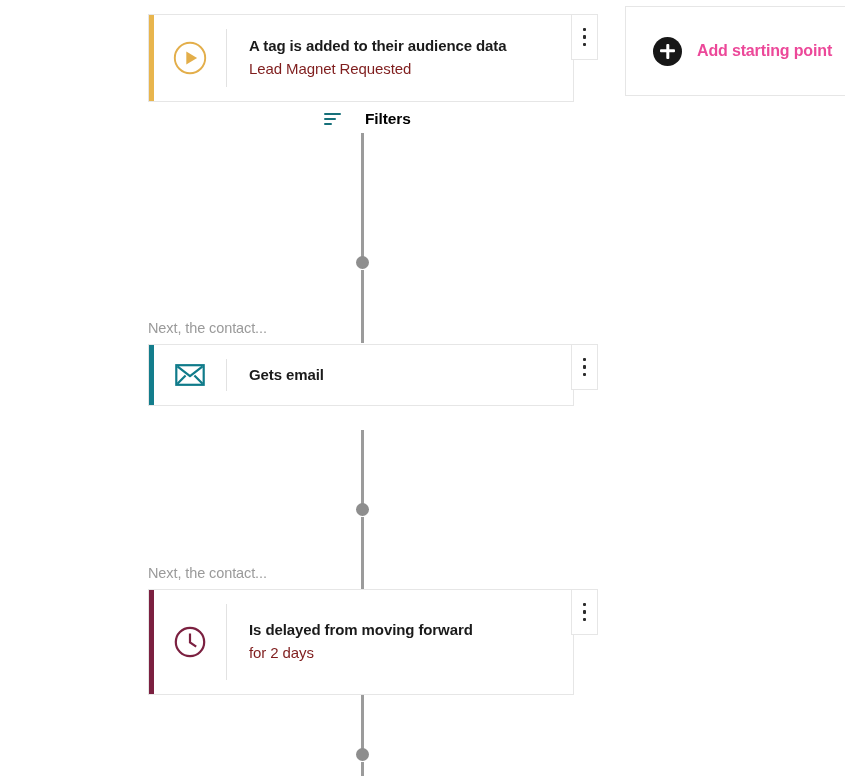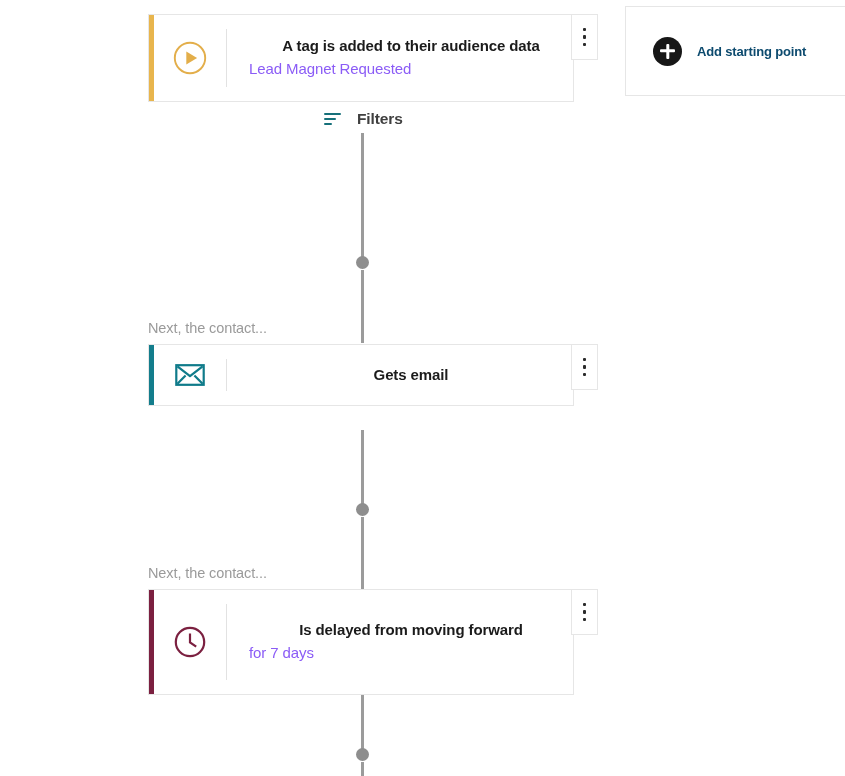--- a/index.html
+++ b/index.html
@@ -70,25 +70,24 @@
     flex-direction: column;
     justify-content: center;
     padding-left: 22px;
   }
   .node-title {
     font-size: 15px;
     font-weight: bold;
     color: #1b1b1b;
     line-height: 1.3;
     letter-spacing: -0.1px;
-    text-align: center;
   }
   .node-sub {
     font-size: 15px;
-    color: #8b5cf6;
+    color: #7f1d1d;
     line-height: 1.45;
     margin-top: 3px;
     letter-spacing: -0.1px;
   }
 
   
   .kebab {
     position: absolute;
     box-sizing: border-box;
     width: 27px;
@@ -108,22 +107,22 @@
     height: 3.5px;
     background: #2b2b2b;
     border-radius: 1px;
   }
 
   
   .filters {
     position: absolute;
     display: flex;
     align-items: center;
-    gap: 16px;
-    color: #404040;
+    gap: 24px;
+    color: #000000;
     font-size: 15.5px;
     font-weight: bold;
     cursor: pointer;
     letter-spacing: -0.1px;
   }
   .filters-icon {
     display: flex;
     flex-direction: column;
     gap: 3px;
     width: 17px;
@@ -179,23 +178,23 @@
     width: 3.4px; height: 15px;
     transform: translateX(-50%);
   }
   .add-start .plus-circle::after {
     top: 50%; left: 7px;
     height: 3.4px; width: 15px;
     transform: translateY(-50%);
   }
   .add-start .add-label {
     margin-left: 15px;
-    font-size: 13px;
+    font-size: 16px;
     font-weight: bold;
-    color: #0c4a6e;
+    color: #ec4899;
     letter-spacing: -0.15px;
     white-space: nowrap;
   }
 </style>
 </head>
 <body>
 
 <div id="canvas">
 
   <div class="conn-line" style="top:133px;height:130px;"></div>
@@ -267,21 +266,21 @@
     <div class="node-accent" style="background:#7b2040;"></div>
     <div class="node-icon-wrap">
       <svg width="34" height="34" viewBox="0 0 34 34" aria-hidden="true">
         <circle cx="17" cy="17" r="14.2" fill="none" stroke="#7b2040" stroke-width="2.2"></circle>
         <path d="M17 8.6 L17 17.4 L23.2 21.6" fill="none" stroke="#7b2040" stroke-width="2.2" stroke-linecap="butt" stroke-linejoin="miter"></path>
       </svg>
     </div>
     <div class="node-divider"></div>
     <div class="node-body">
       <div class="node-title">Is delayed from moving forward</div>
-      <div class="node-sub">for 7 days</div>
+      <div class="node-sub">for 2 days</div>
     </div>
   </div>
   <div class="kebab" style="left:571px;top:589px;">
     <span></span>
     <span></span>
     <span></span>
   </div>
 
   <div class="add-start" style="left:625px;top:6px;width:250px;height:90px;">
     <span class="plus-circle"></span>

